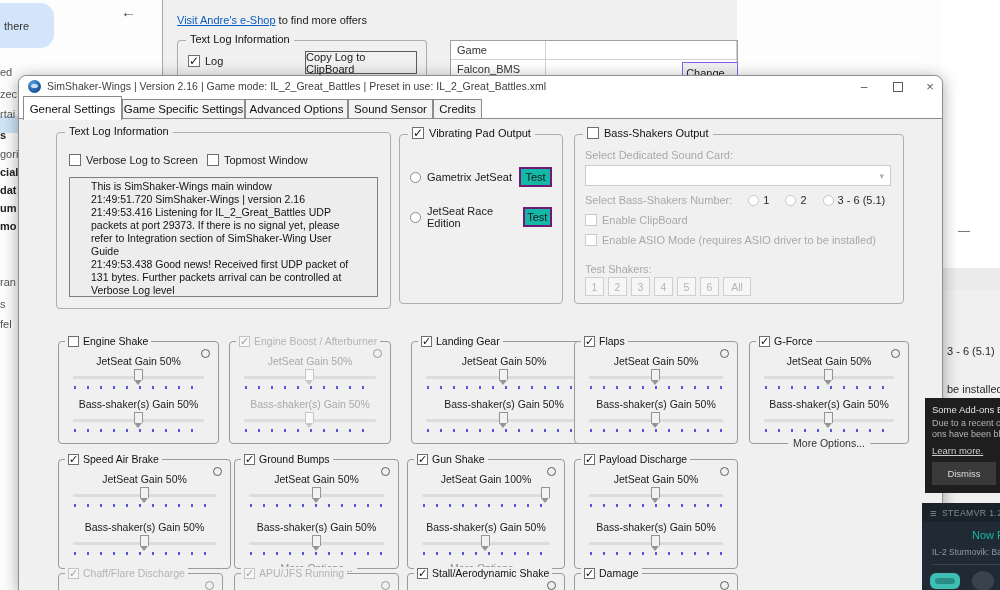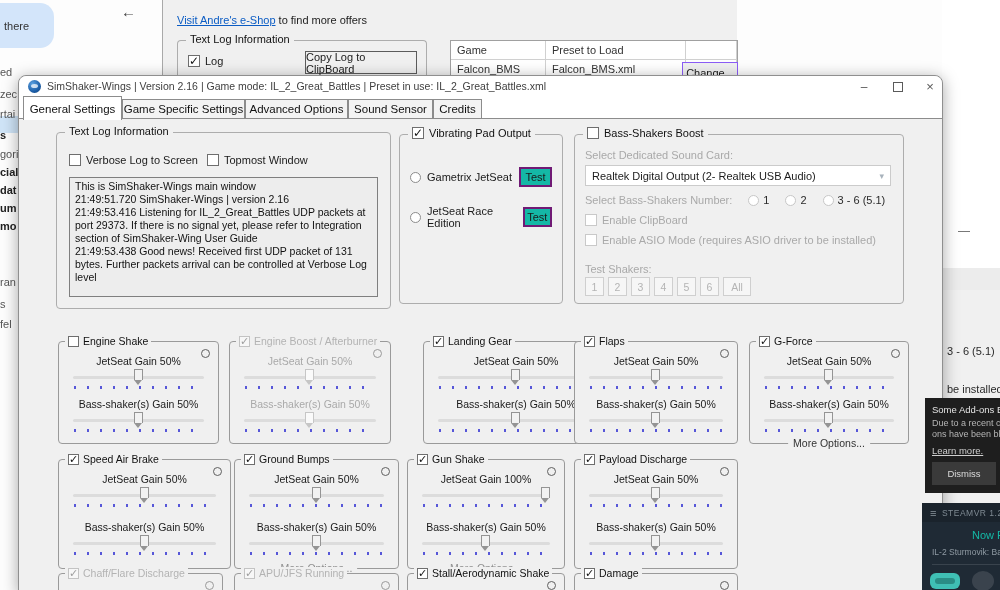--- a/index.html
+++ b/index.html
@@ -49,21 +49,21 @@
   .group{position:absolute;border:1px solid #adadad;border-radius:4px;box-sizing:border-box;}
   .glegend{position:absolute;top:-8px;left:8px;background:#f0f0f0;padding:0 4px;display:flex;gap:5px;align-items:center;color:#111;white-space:nowrap;}
   .cbrow{display:flex;gap:5px;align-items:center;white-space:nowrap;}
   .cb{width:12px;height:12px;box-sizing:border-box;background:#fff;border:1px solid #6e6e6e;position:relative;flex:none;}
   .cb.on::after{content:"✓";position:absolute;left:0;top:-2px;font-size:12px;font-weight:bold;color:#111;}
   .rd{width:11px;height:11px;box-sizing:border-box;border:1px solid #8c8c8c;border-radius:50%;background:#fff;flex:none;}
   .rd.dim{border-color:#c7c7c7;}
   .gray{color:#a9a9a9;}
   .btn{background:#14b8a6;border:2px solid #701a75;display:flex;align-items:center;justify-content:center;box-sizing:border-box;text-align:right;}
   
-  .logbox{position:absolute;left:12px;top:44px;right:12px;height:120px;background:#ededed;border:1px solid #7f7f7f;padding:2px 5px;box-sizing:border-box;font-size:10.5px;line-height:13px;color:#111;white-space:pre-wrap;overflow:hidden;}
+  .logbox{position:absolute;left:12px;top:44px;right:12px;height:120px;background:#ededed;border:1px solid #7f7f7f;padding:2px 21px;box-sizing:border-box;font-size:10.5px;line-height:13px;color:#111;white-space:pre-wrap;overflow:hidden;}
   
   .vrow{position:absolute;left:10px;right:10px;display:flex;align-items:center;gap:6px;}
   .testbtn{margin-left:auto;width:33px;height:20px;}
   
   .combo{position:absolute;left:10px;top:30px;right:12px;height:21px;background:#fff;border:1px solid #cbcbcb;display:flex;align-items:center;padding:0 6px;box-sizing:border-box;color:#1c1c1c;white-space:nowrap;overflow:hidden;}
   .combo .chev{margin-left:auto;color:#a8b2bc;font-size:9px;}
   .numrow{position:absolute;left:10px;top:59px;display:flex;align-items:center;gap:4px;white-space:nowrap;}
   .numrow .opt{display:flex;gap:4px;align-items:center;margin-left:12px;color:#2a2a2a;}
   .tsrow{position:absolute;left:10px;top:142px;display:flex;gap:4px;}
   .tsbtn{width:19px;height:19px;border:1px solid #cfcfcf;background:#f6f6f6;color:#b4b4b4;display:flex;align-items:center;justify-content:center;font-size:10.5px;box-sizing:border-box;}
@@ -136,26 +136,24 @@
       <div class="glegend">Text Log Information</div>
       <div class="logrow">
         <span class="cb on"></span>
         <span>Log</span>
       </div>
     </div>
     <div class="copy-btn">Copy Log to ClipBoard</div>
     <div class="preset-table">
       <div class="thead">
         <span class="cell c1">Game</span>
-        <span class="cell c2">Preset to Load</span>
         <span class="cell c3"></span>
       </div>
       <div class="trow">
         <span class="cell c1">Falcon_BMS</span>
-        <span class="cell c2">Falcon_BMS.xml</span>
         <span class="cell c3"></span>
       </div>
     </div>
     <div class="change-btn">Change...</div>
   </div>
 
   <div class="rbg">
     <span class="dash">—</span>
     <div class="band1"></div>
     <div class="grayarea">
@@ -213,25 +211,24 @@
         <div class="vrow" style="top:70px">
           <span class="rd"></span>
           <span>JetSeat Race Edition</span>
           <span class="btn testbtn">Test</span>
         </div>
       </div>
 
       <div class="group" style="left:555px;top:15px;width:330px;height:170px">
         <div class="glegend">
           <span class="cb"></span>
-          <span>Bass-Shakers Boost</span>
+          <span>Bass-Shakers Output</span>
         </div>
         <div class="gray" style="position:absolute;left:10px;top:14px">Select Dedicated Sound Card:</div>
         <div class="combo">
-          <span>Realtek Digital Output (2- Realtek USB Audio)</span>
           <span class="chev">▾</span>
         </div>
         <div class="numrow">
           <span class="gray">Select Bass-Shakers Number:</span>
           <span class="opt">
               <span class="rd dim"></span>
               <span>1</span>
             </span>
           <span class="opt">
               <span class="rd dim"></span>
@@ -294,21 +291,21 @@
               <span class="thumb" style="left: 50%;"></span>
             </div>
           <div class="ticks"></div>
           <div class="gain gain2">Bass-shaker(s) Gain 50%</div>
           <div class="slider">
               <span class="track"></span>
               <span class="thumb" style="left: 50%;"></span>
             </div>
           <div class="ticks"></div>
         </div>
-        <div class="panel" style="left:404px;top:222px;width:186px;height:103px">
+        <div class="panel" style="left:392px;top:222px;width:186px;height:103px">
           <div class="plegend">
               <span class="cb on"></span>
               <span class="plbl">Landing Gear</span>
             </div>
           <span class="ind"></span>
           <div class="gain">JetSeat Gain 50%</div>
           <div class="slider">
               <span class="track"></span>
               <span class="thumb" style="left: 50%;"></span>
             </div>

